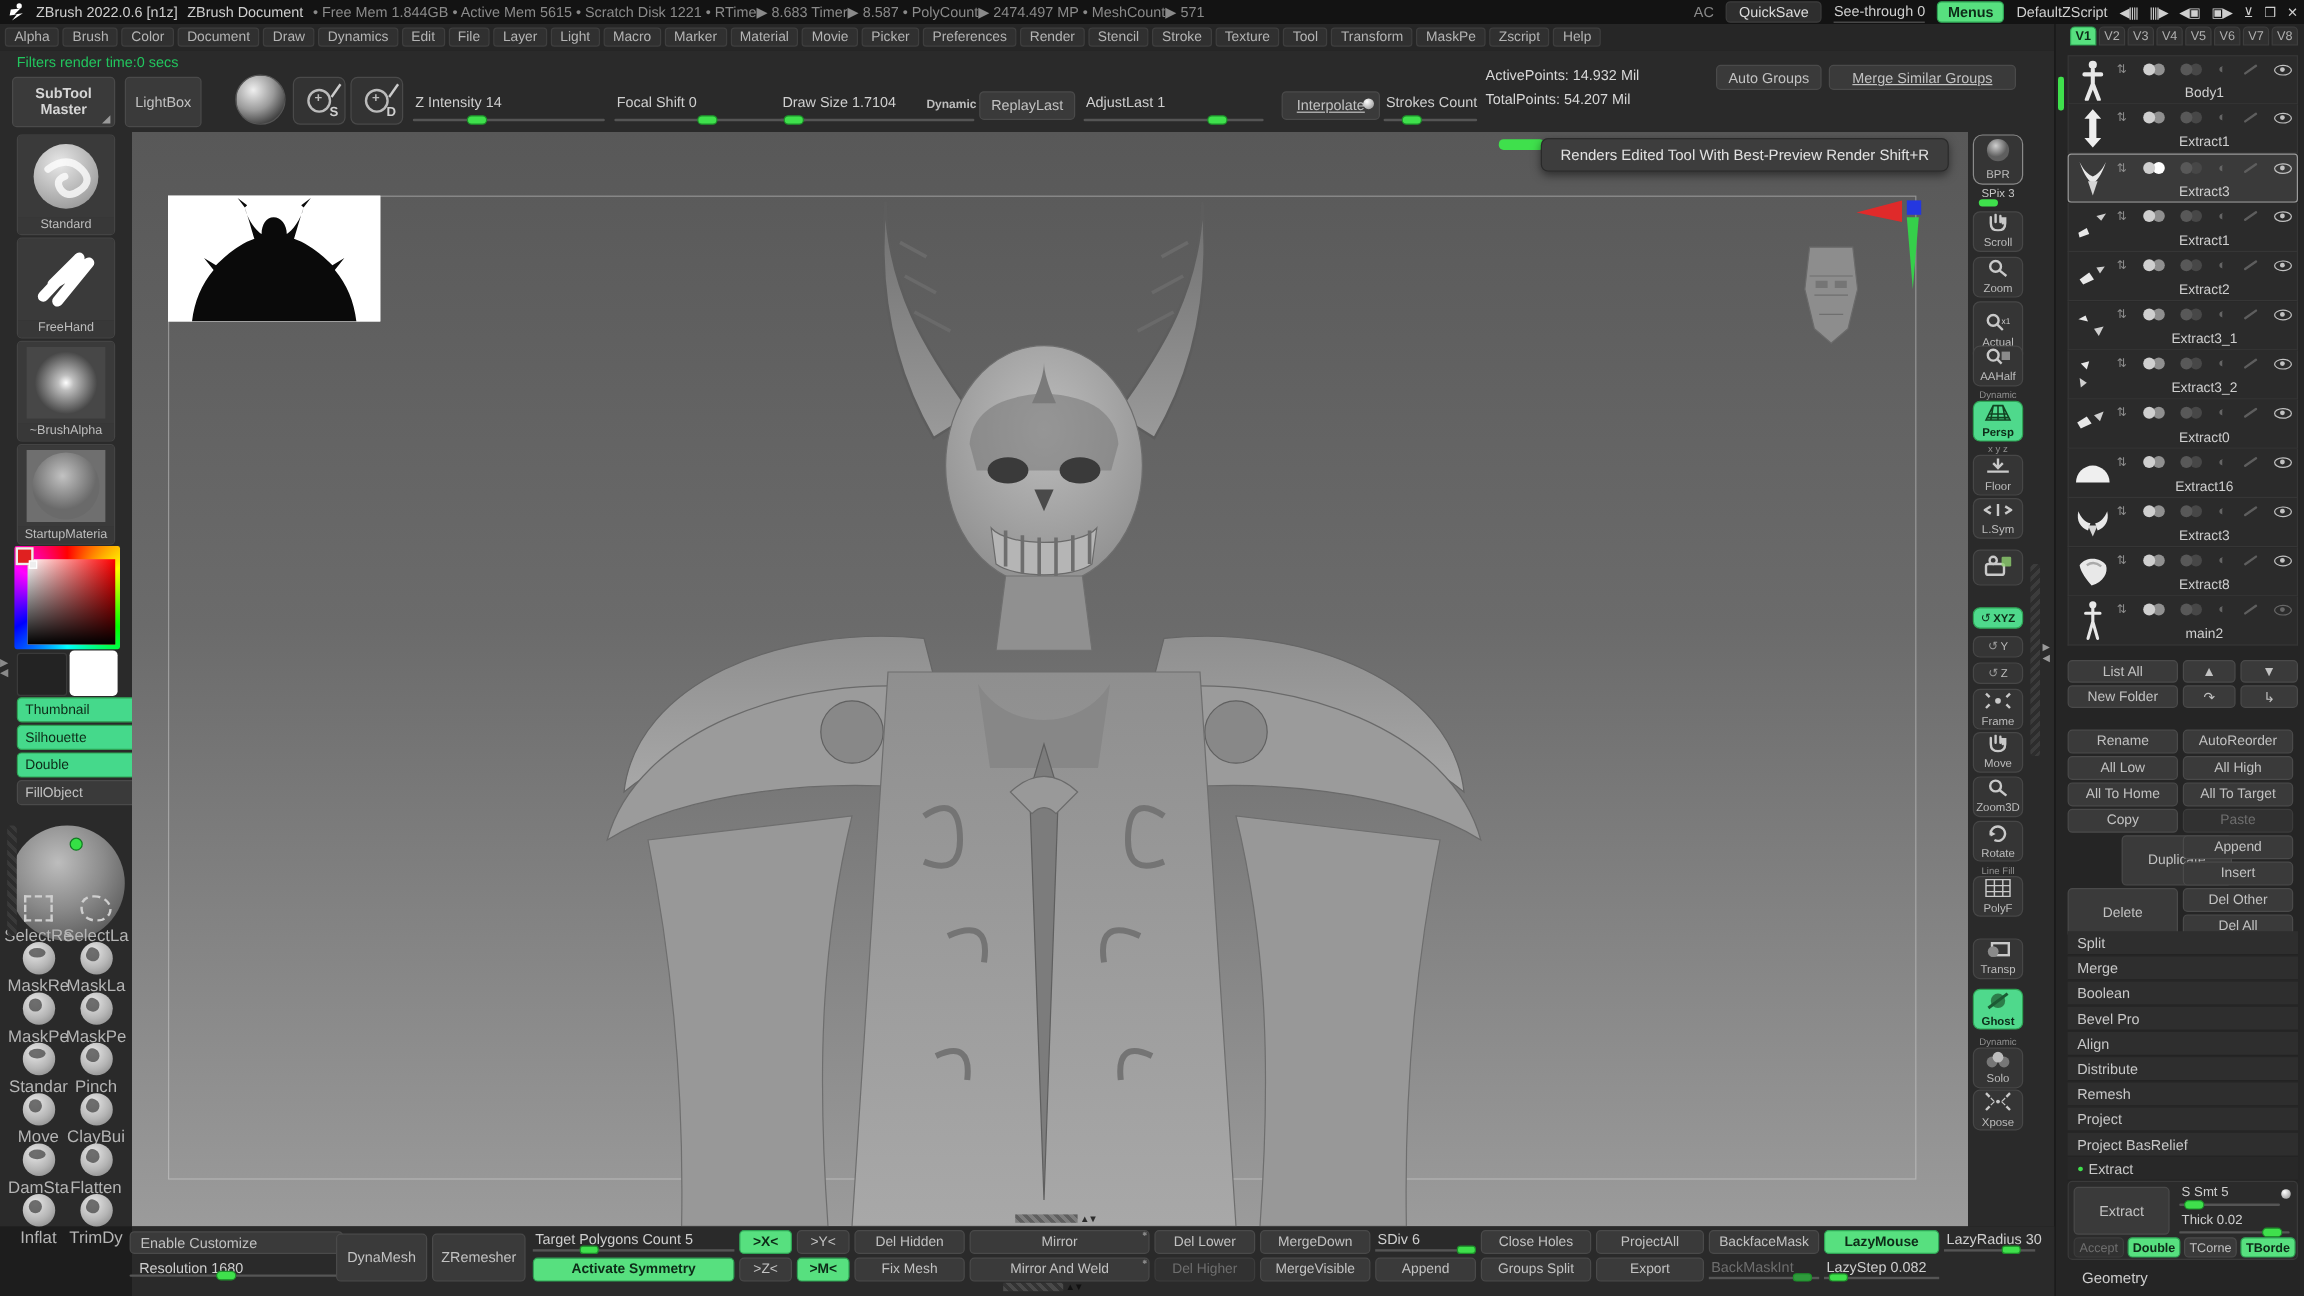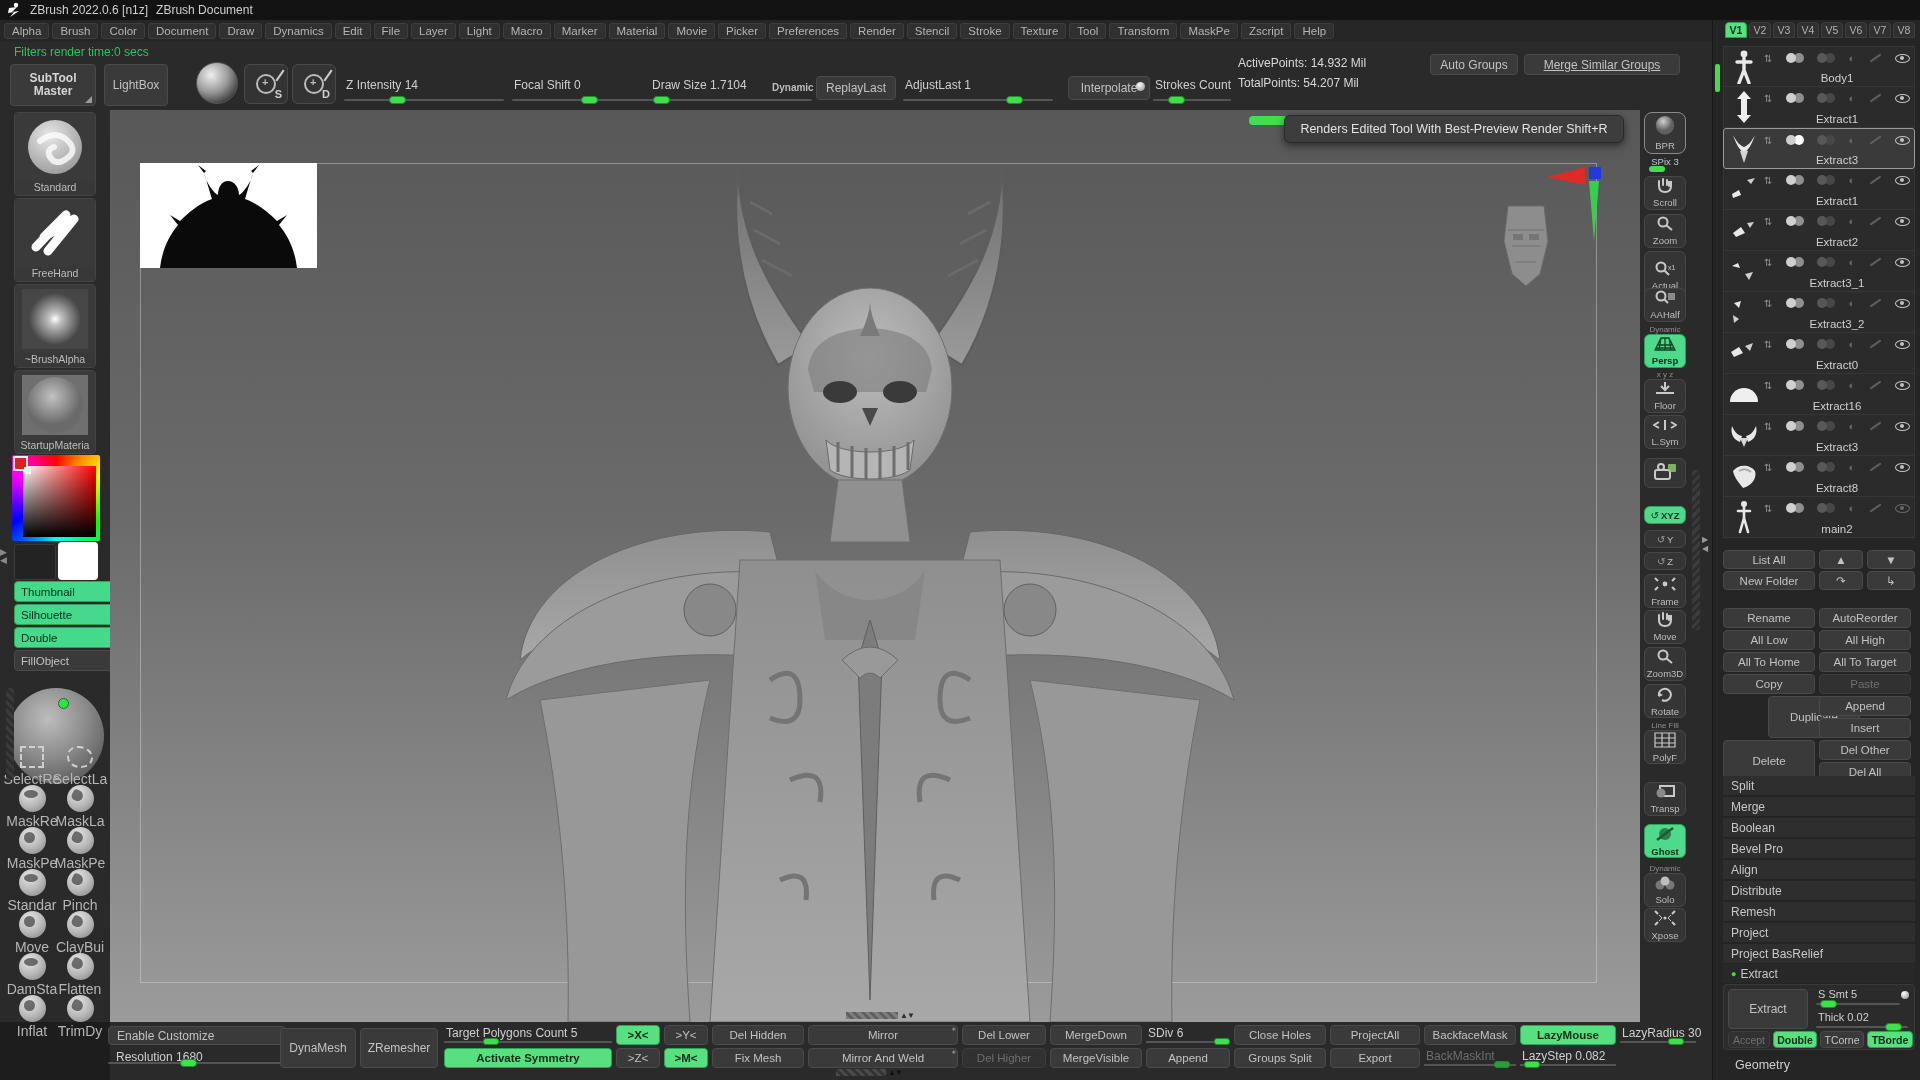--- a/index.html
+++ b/index.html
@@ -47,21 +47,21 @@
                background:radial-gradient(circle at 35% 30%, #efefef, #9a9a9a 45%, #3a3a3a 80%);
                border:1px solid #555; }
   .stamp { position:absolute; top:22px; width:44px; height:40px; border-radius:6px; background:#333;
            border:1px solid #4a4a4a; color:#cfcfcf; font-weight:bold; }
   .stamp .ring { width:20px; height:20px; border:2px solid #bbb; border-radius:50%; position:relative; }
   .stamp .ring::after { content:"+"; position:absolute; left:4px; top:0px; font-size:11px; color:#bbb; }
   .stamp .pen { position:absolute; right:6px; top:4px; width:2px; height:13px; background:#ccc; transform:rotate(35deg); }
   .stamp .ltr { position:absolute; right:5px; bottom:3px; font-size:11px; }
   #dynamic-label { position:absolute; left:772px; top:40px; font-size:10px; font-weight:bold; color:#bdbdbd; }
   #replaylast-btn { position:absolute; left:816px; top:34px; width:80px; height:24px; }
-  #interpolate-btn { position:absolute; left:1068px; top:34px; width:82px; height:24px; }
+  #interpolate-btn { position:absolute; left:1068px; top:34px; width:82px; height:24px;text-decoration:underline; }
   #interpolate-btn .dot { position:absolute; right:4px; top:5px; width:9px; height:9px; border-radius:50%;
                           background:radial-gradient(circle at 35% 30%,#fff,#888); }
   #activepoints { position:absolute; left:1238px; top:14px; color:#d8d8d8; }
   #totalpoints  { position:absolute; left:1238px; top:34px; color:#d8d8d8; }
   #autogroups-btn { position:absolute; left:1430px; top:12px; width:88px; height:21px; }
   #mergesimilar-btn { position:absolute; left:1524px; top:12px; width:156px; height:21px;text-decoration:underline; }
   
   #tooltip { position:absolute; left:1284px; top:115px; width:340px; height:28px; z-index:60;
              background:#3d3d3d; border:1px solid #2a2a2a; border-radius:6px; box-shadow:0 3px 8px rgba(0,0,0,.5);
              display:flex; align-items:center; justify-content:center; color:#e2e2e2; font-size:12.5px; }
@@ -183,20 +183,35 @@
 </head>
 <body>
 
 <div id="titlebar">
   <svg id="zlogo" viewBox="0 0 16 16">
     <circle cx="10" cy="3" r="2.2" fill="#fff"></circle>
     <path d="M3 6 L11 5 L6 10 L13 9 L4 15 L8 10 L2 11 Z" fill="#fff"></path>
   </svg>
   <span>ZBrush 2022.0.6 [n1z]</span>
   <span>ZBrush Document</span>
+  <span class="dim">• Free Mem 1.844GB • Active Mem 5615 • Scratch Disk 1221 •  RTime▶ 8.683 Timer▶ 8.587 • PolyCount▶ 2474.497 MP  • MeshCount▶ 571</span>
+  <div id="tb-right">
+    <span class="dim">AC</span>
+    <span class="tb-btn">QuickSave</span>
+    <span class="seethrough">See-through  0</span>
+    <span class="tb-menus">Menus</span>
+    <span>DefaultZScript</span>
+    <span class="winglyph">◀||||</span>
+    <span class="winglyph">||||▶</span>
+    <span class="winglyph">◀▣</span>
+    <span class="winglyph">▣▶</span>
+    <span class="winglyph">⊻</span>
+    <span class="winglyph">❒</span>
+    <span class="winglyph">✕</span>
+  </div>
 </div>
 
 <div id="menubar">
     <span class="menu-item">Alpha</span>
     <span class="menu-item">Brush</span>
     <span class="menu-item">Color</span>
     <span class="menu-item">Document</span>
     <span class="menu-item">Draw</span>
     <span class="menu-item">Dynamics</span>
     <span class="menu-item">Edit</span>

